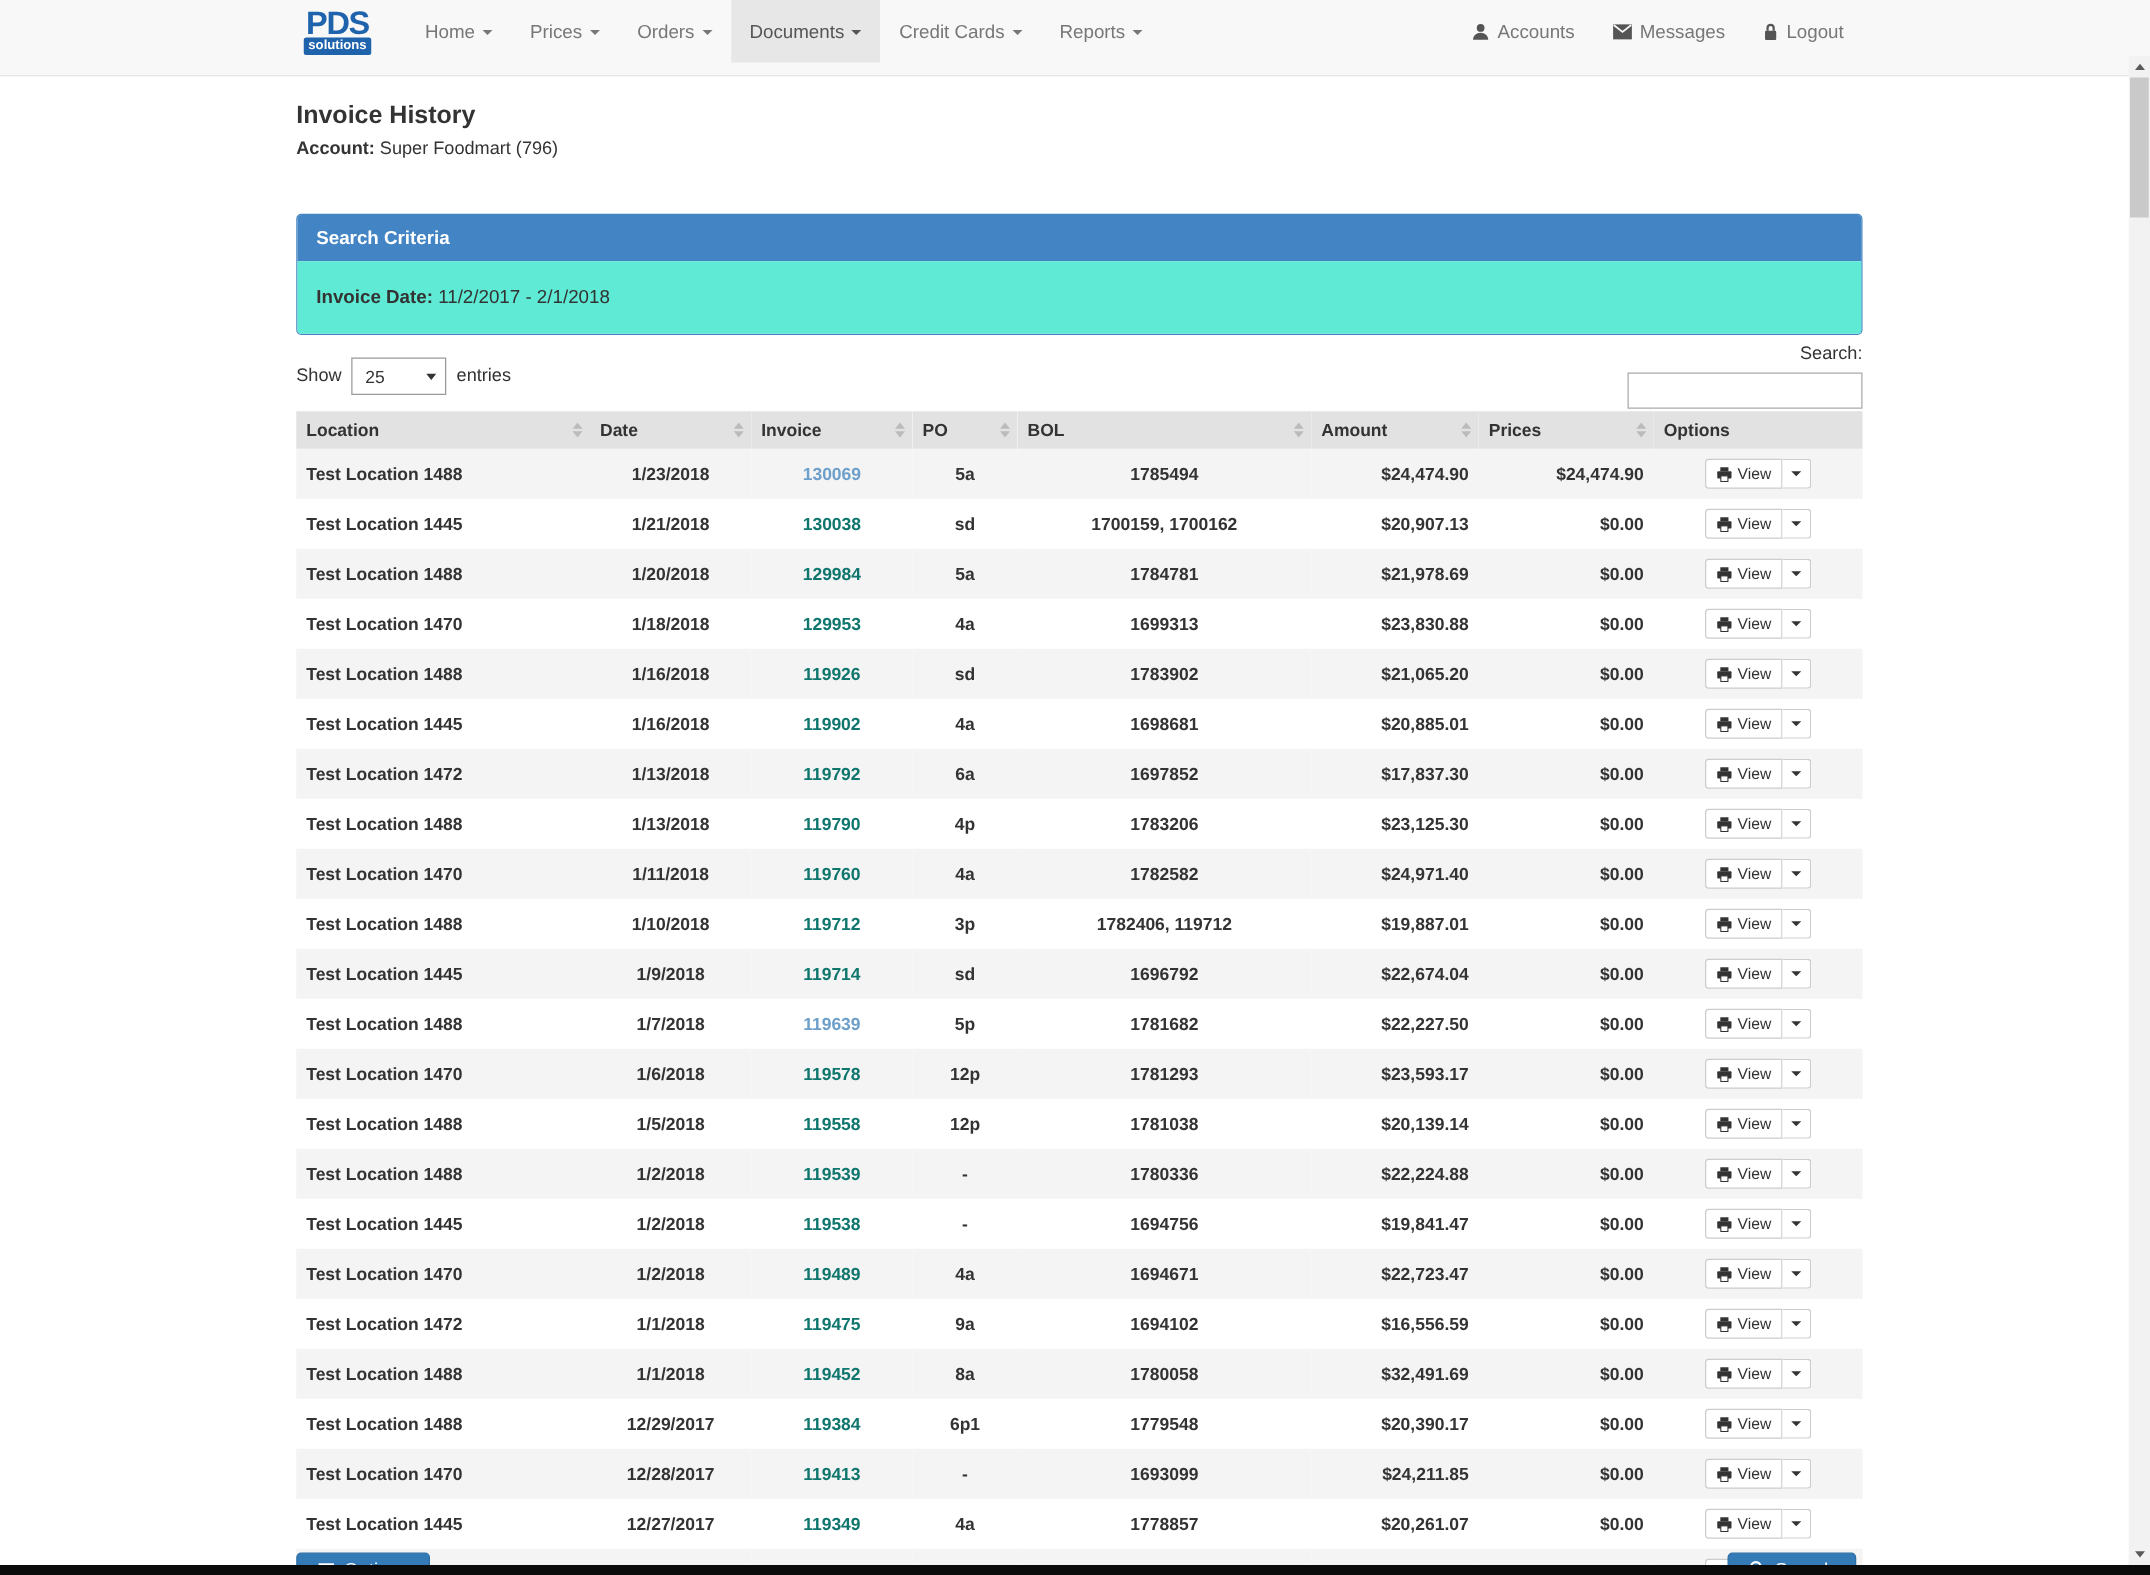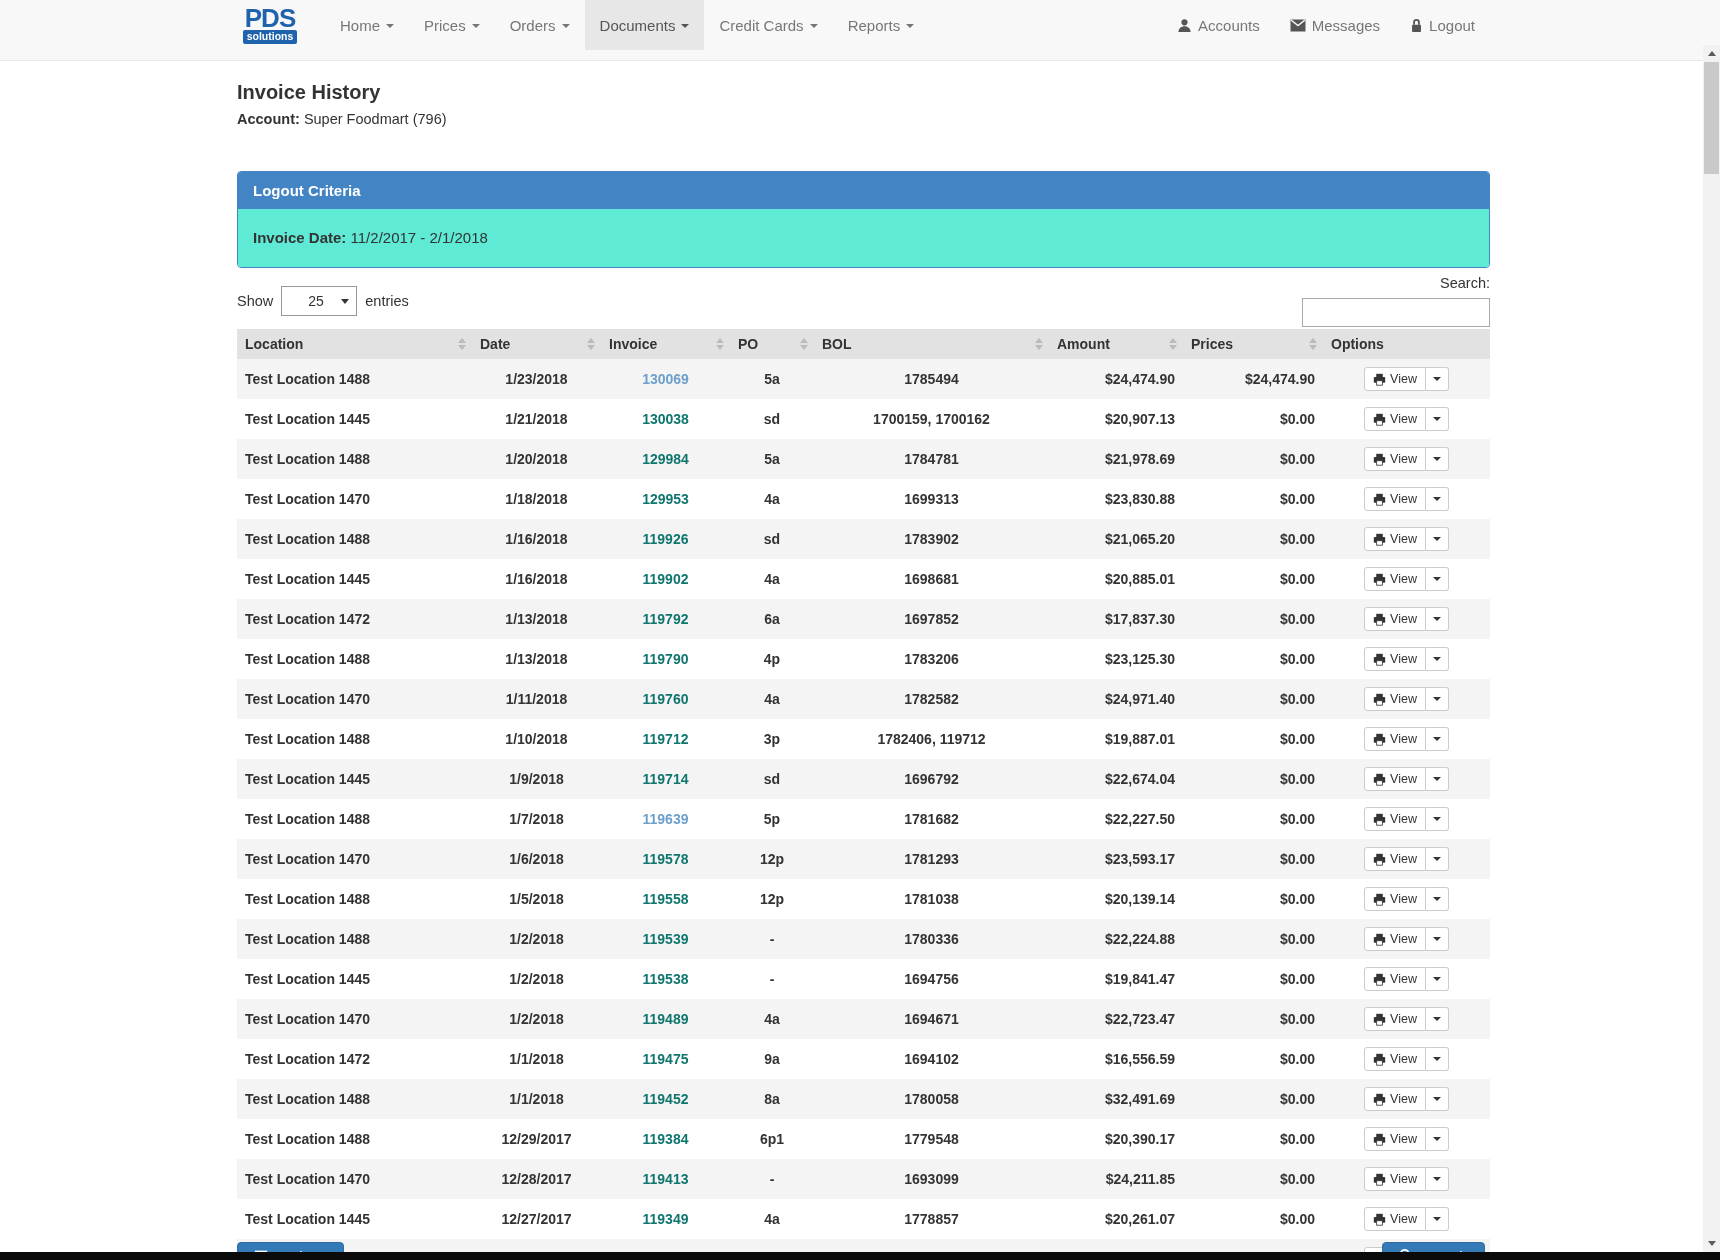--- a/index.html
+++ b/index.html
@@ -38,21 +38,21 @@
                    padding:10px 15px; line-height:17px; border-radius:3px 3px 0 0; }
   .panel-body { padding:20px 15px; font-size:15px; line-height:18px; background:#5eead4; border-radius:0 0 3px 3px; }
   .panel-body b { font-weight:bold; }
 
   
   .controls { margin-top:18px; display:flex; justify-content:space-between; align-items:center;
               font-size:14.5px; color:#333; height:30px; }
   .show-entries { display:flex; align-items:center; gap:8px; }
   .select-wrap { position:relative; display:inline-block; }
   .select-wrap select { appearance:none; -webkit-appearance:none; width:76px; height:30px;
-      border:1px solid #999; background:#fff; font-size:14px; padding:2px 20px 2px 26px;
+      border:1px solid #999; background:#fff; font-size:14px; padding:2px 20px 2px 10px;
       font-family:inherit; color:#333; border-radius:0; }
   .select-wrap::after { content:''; position:absolute; right:8px; top:13px; width:0; height:0;
       border-left:4px solid transparent; border-right:4px solid transparent; border-top:5px solid #333;
       pointer-events:none; }
   .search-box { display:flex; align-items:flex-end; gap:7px;flex-direction:column; }
   .search-box input { width:188px; height:29px; border:1px solid #aaa; padding:0 8px;
       font-size:14px; font-family:inherit; border-radius:0; }
 
   
   table.invoices { margin-top:13px; width:100%; border-collapse:collapse; table-layout:fixed; font-size:14px; }
@@ -187,21 +187,21 @@
 </nav>
 
 <main class="container">
   <h1 class="page-title">Invoice History</h1>
   <p class="account-line">
     <b>Account:</b>
     <span>Super Foodmart (796)</span>
   </p>
 
   <section class="panel">
-    <div class="panel-heading">Logout Criteria</div>
+    <div class="panel-heading">Search Criteria</div>
     <div class="panel-body">
       <b>Invoice Date:</b>
       <span>11/2/2017 - 2/1/2018</span>
     </div>
   </section>
 
   <div class="controls">
     <div class="show-entries">
       <span>Show</span>
       <span class="select-wrap">

